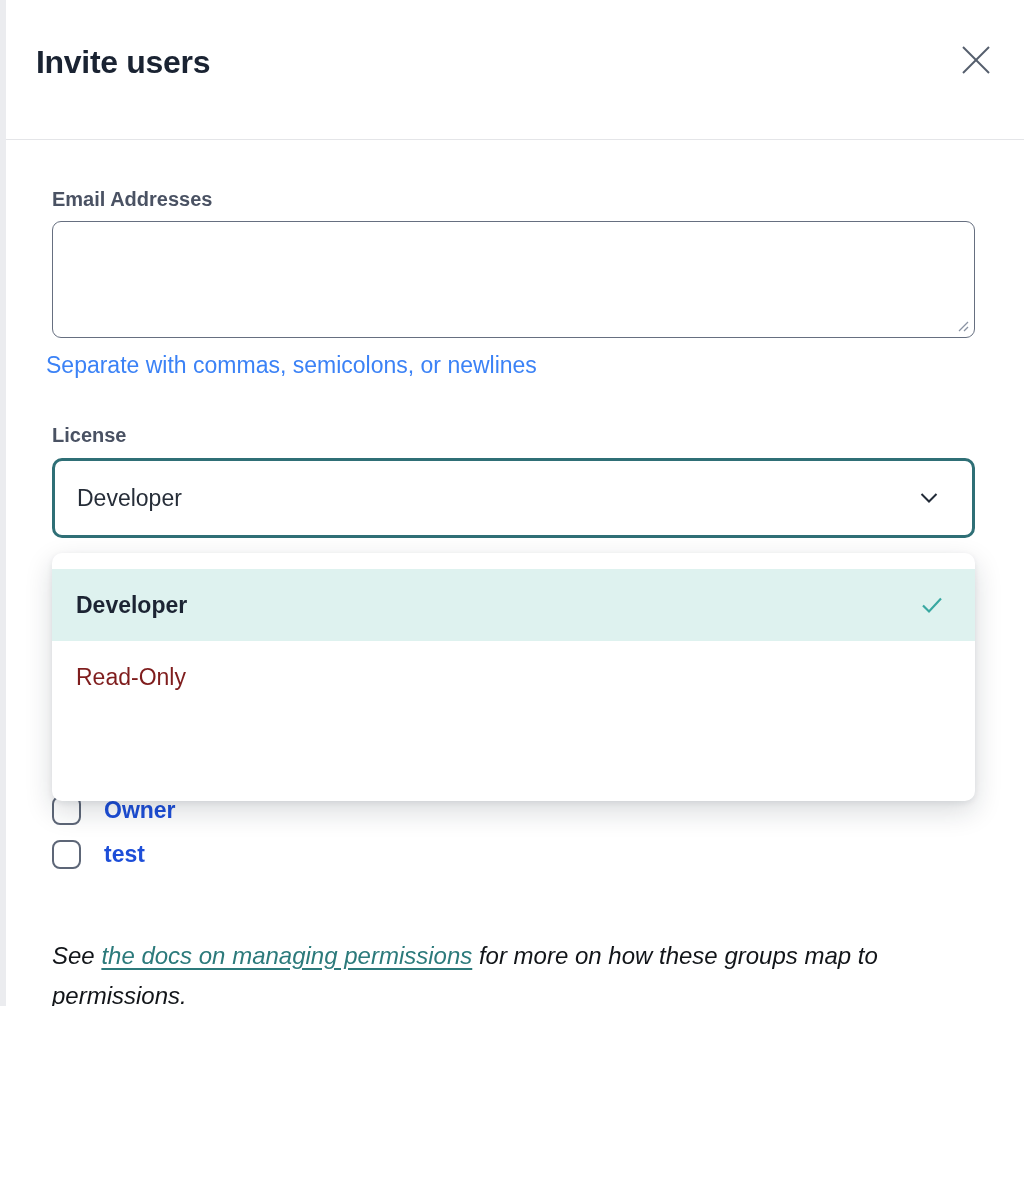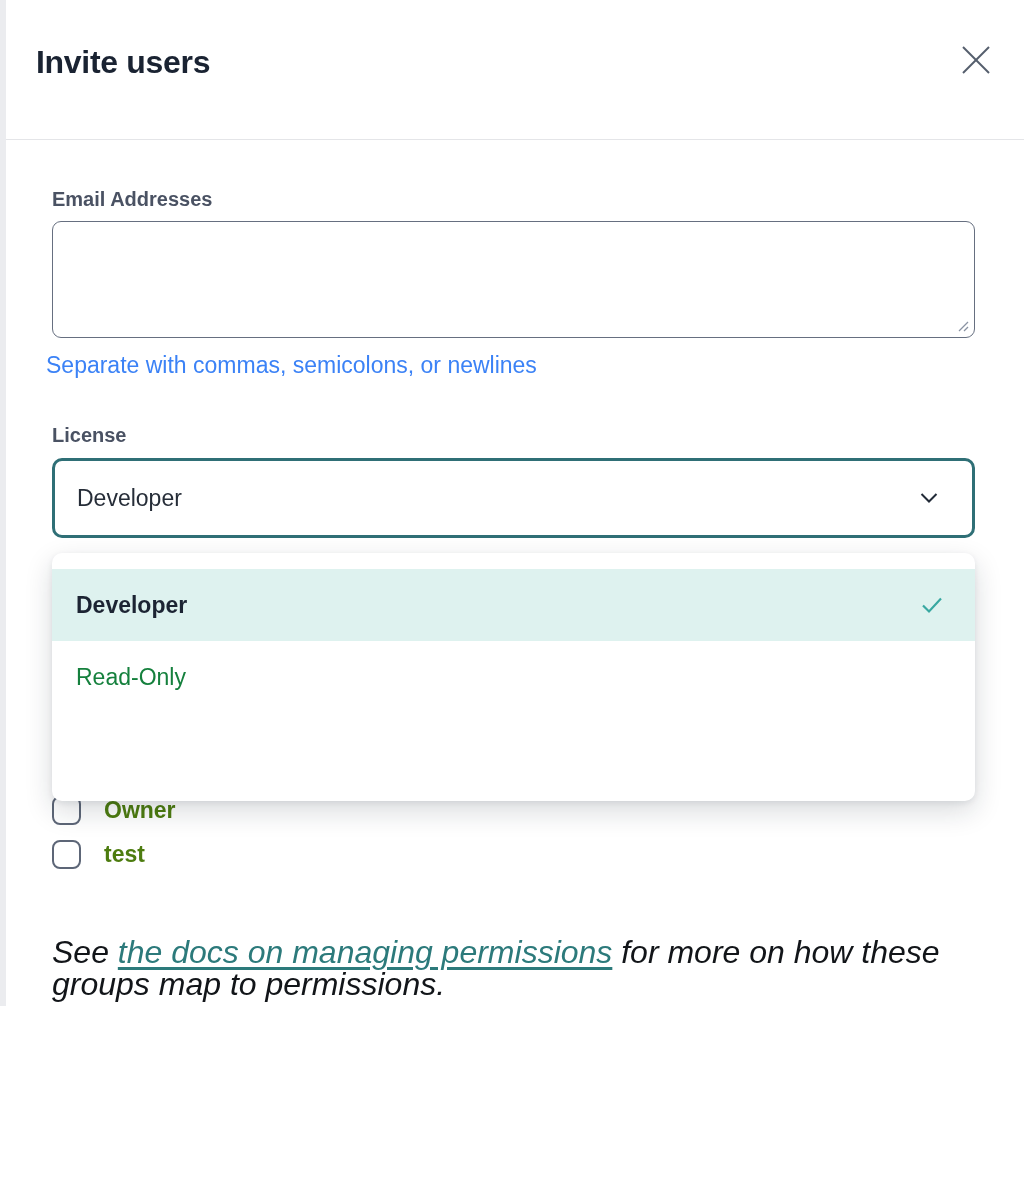--- a/index.html
+++ b/index.html
@@ -114,21 +114,21 @@
   .dropdown-option {
     position: relative;
     height: 72px;
     display: flex;
     align-items: center;
     cursor: pointer;
   }
   .dropdown-option .option-label {
     margin-left: 24px;
     font-size: 23px;
-    color: #15803d;
+    color: #7f1d1d;
   }
   .dropdown-option.selected {
     background: #def2ef;
   }
   .dropdown-option.selected .option-label {
     font-weight: 700;
     color: #1c2433;
   }
   .dropdown-option .check {
     position: absolute;
@@ -153,31 +153,31 @@
     border: 2px solid #5d6677;
     border-radius: 8px;
     background: #ffffff;
     cursor: pointer;
     flex: 0 0 auto;
   }
   .group-label {
     margin-left: 23px;
     font-size: 23px;
     font-weight: 700;
-    color: #4d7c0f;
+    color: #1d4ed8;
     cursor: pointer;
   }
   .footer-note {
     position: absolute;
     left: 52px; top: 936px;
     width: 905px;
     font-family: "Liberation Sans", "DejaVu Sans", sans-serif;
     font-style: italic;
-    font-size: 32px;
-    line-height: 32px;
+    font-size: 24px;
+    line-height: 40px;
     color: #121519;
   }
   .footer-note a {
     color: #2c7a7b;
     text-decoration: underline;
     text-underline-offset: 4px;
     cursor: pointer;
   }
 </style>
 </head>

